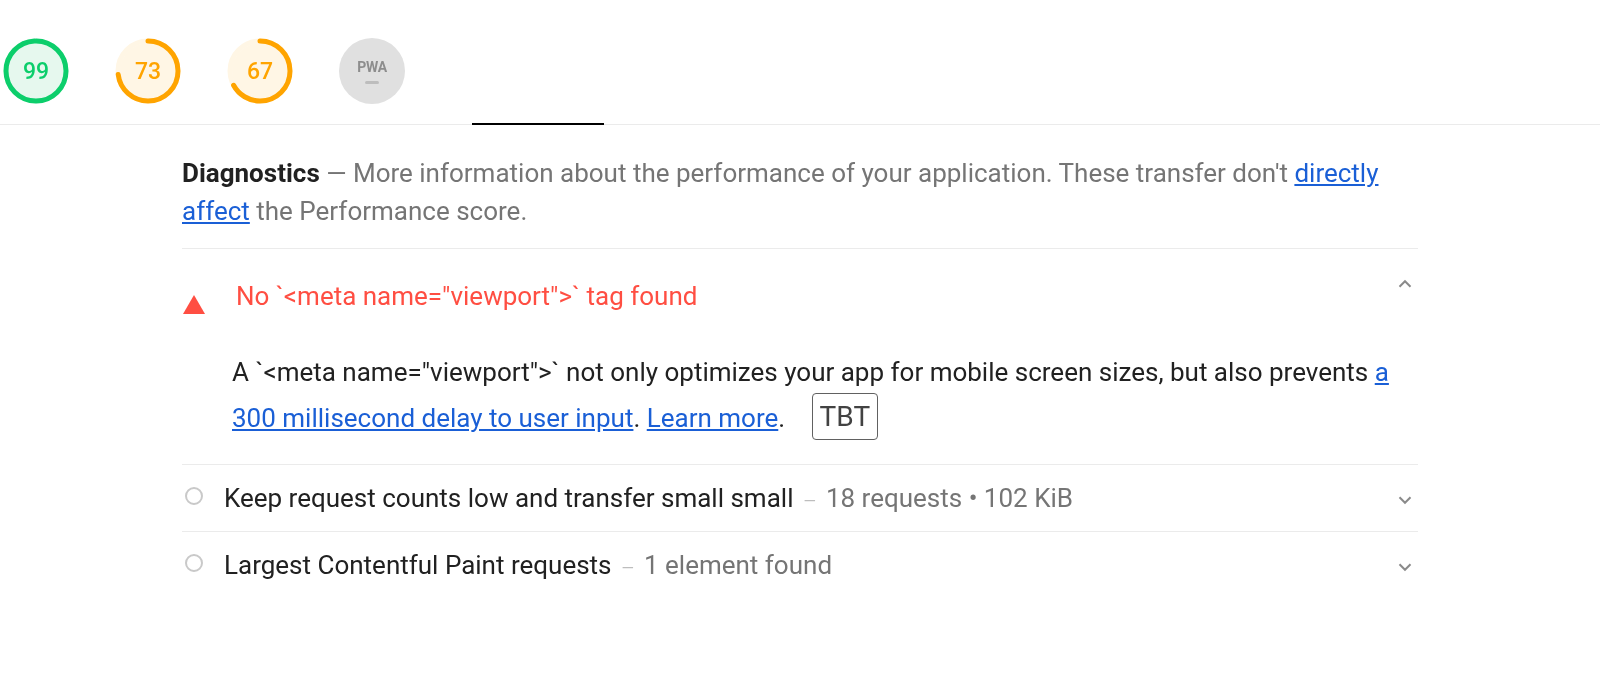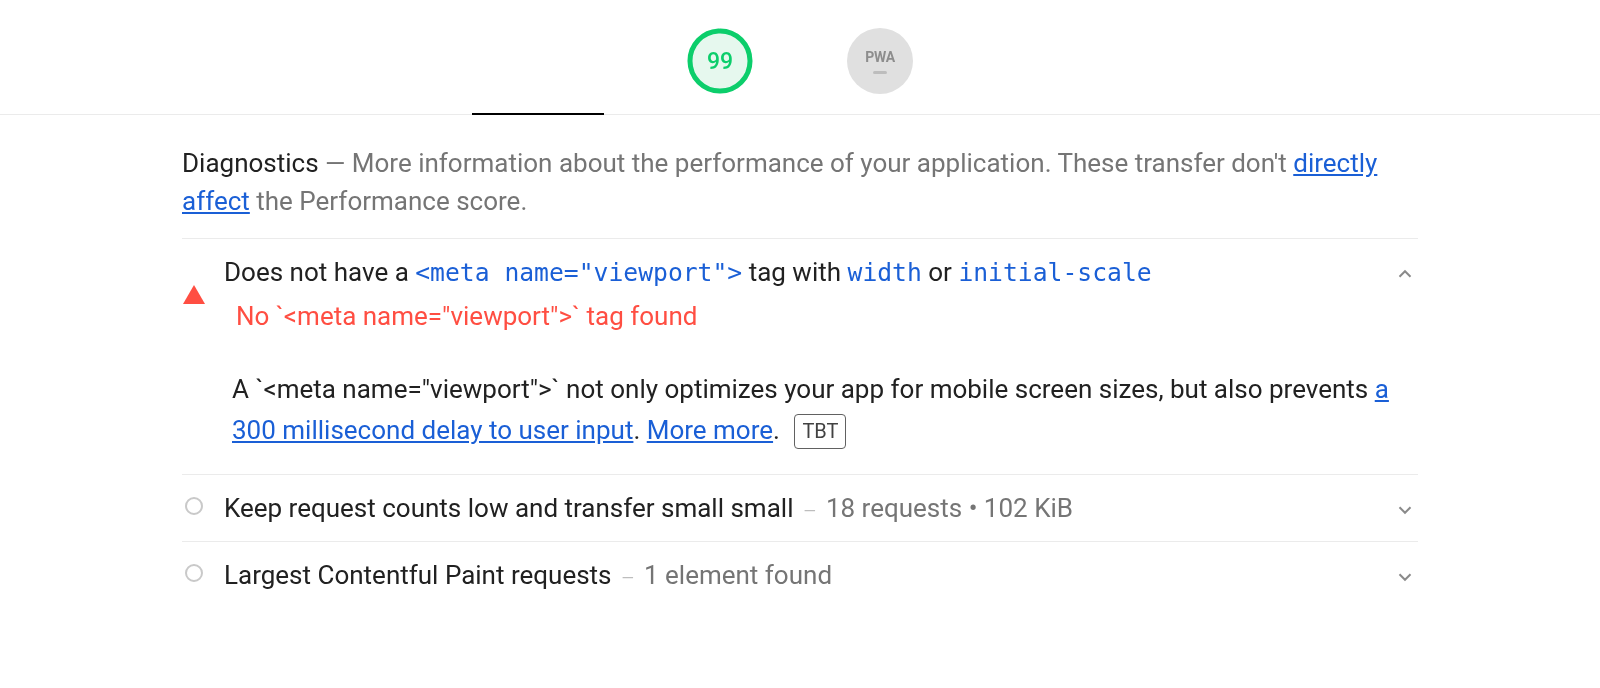--- a/index.html
+++ b/index.html
@@ -22,23 +22,22 @@
     font-family: Roboto, "Helvetica Neue", Arial, sans-serif;
     background: #ffffff;
     color: var(--text);
     -webkit-font-smoothing: antialiased;
   }
   .page { width: 1600px; }
 
   
   .scores-row {
     display: flex;
-    justify-content: center;
-    gap: 88px;
-    padding: 28px 0 20px;
+    gap: 40px;
+    padding: 38px 0 20px;
     border-bottom: 1px solid var(--divider);
     position: relative;
   }
   .gauge-wrap {
     display: flex;
     flex-direction: column;
     align-items: center;
     width: 72px;
   }
   .gauge {
@@ -86,21 +85,21 @@
     padding-top: 30px;
   }
 
   .diag-header {
     font-size: 26px;
     line-height: 1.45;
     color: var(--text-muted);
     padding-bottom: 18px;
     border-bottom: 1px solid var(--divider);
   }
-  .diag-header .strong { color: var(--text); font-weight: 400; }
+  .diag-header .strong { color: var(--text); font-weight: 700; }
   .diag-header a { color: var(--link); text-decoration: underline; }
 
   .audit {
     border-bottom: 1px solid var(--divider);
     padding: 18px 0;
   }
   .audit-row {
     display: flex;
     align-items: flex-start;
     gap: 18px;
@@ -148,25 +147,25 @@
     font-size: 26px;
     color: var(--text);
     margin: 38px 0 6px 50px;
     line-height: 1.55;
   }
   .audit-desc a { color: var(--link); text-decoration: underline; }
   .tag-chip {
     display: inline-block;
     border: 1.5px solid #616161;
     border-radius: 4px;
-    font-size: 20px;
+    font-size: 28px;
     padding: 1px 7px;
     color: #424242;
     vertical-align: 1px;
-    margin-left: 8px;
+    margin-left: 20px;
     font-family: Roboto, Arial, sans-serif;
   }
 
   .audit-subinfo { color: var(--text-muted); font-size: 26px; }
   .dash { color: #bdbdbd; padding: 0 6px; }
 
 </style>
 </head>
 <body>
 
@@ -178,21 +177,41 @@
         <svg viewBox="0 0 66 66">
           <circle class="bgfill" cx="33" cy="33" r="28"></circle>
           <circle class="track" cx="33" cy="33" r="30"></circle>
           <circle class="arc" cx="33" cy="33" r="30" stroke-dasharray="186.61 188.50"></circle>
         </svg>
         <div class="gauge-label">99</div>
       </div>
     </div>
 
 
-
+    <div class="gauge-wrap">
+      <div class="gauge orange">
+        <svg viewBox="0 0 66 66">
+          <circle class="bgfill" cx="33" cy="33" r="28"></circle>
+          <circle class="track" cx="33" cy="33" r="30"></circle>
+          <circle class="arc" cx="33" cy="33" r="30" stroke-dasharray="137.60 188.50"></circle>
+        </svg>
+        <div class="gauge-label">73</div>
+      </div>
+    </div>
+
+    <div class="gauge-wrap">
+      <div class="gauge orange">
+        <svg viewBox="0 0 66 66">
+          <circle class="bgfill" cx="33" cy="33" r="28"></circle>
+          <circle class="track" cx="33" cy="33" r="30"></circle>
+          <circle class="arc" cx="33" cy="33" r="30" stroke-dasharray="126.29 188.50"></circle>
+        </svg>
+        <div class="gauge-label">67</div>
+      </div>
+    </div>
 
     <div class="gauge-wrap">
       <div class="pwa-gauge">
         <span class="pwa-text">PWA</span>
         <span class="pwa-dash"></span>
       </div>
     </div>
 
     <div class="active-underline"></div>
   </div>
@@ -202,34 +221,31 @@
     <div class="diag-header">
       <span class="strong">Diagnostics</span><span> — More information about the performance of your application. These transfer don't </span><a href="#">directly affect</a><span> the Performance score.</span>
     </div>
 
     <div class="audit">
       <div class="audit-row">
         <div class="audit-icon">
           <div class="tri-fail"></div>
         </div>
         <div class="audit-body">
-          <div class="audit-title">
-            <span>Does not have a </span><code class="inline-code">&lt;meta name="viewport"&gt;</code><span> tag with </span><code class="inline-code">width</code><span> or </span><code class="inline-code">initial-scale</code>
-          </div>
           <div class="audit-error">No `&lt;meta name="viewport"&gt;` tag found</div>
         </div>
         <div class="chevron">
           <svg viewBox="0 0 24 24" fill="none" stroke="currentColor" stroke-width="2.2">
               <polyline points="6 15 12 9 18 15"></polyline>
             </svg>
         </div>
       </div>
 
       <div class="audit-desc">
-        <span>A `&lt;meta name="viewport"&gt;` not only optimizes your app for mobile screen sizes, but also prevents </span><a href="#">a 300 millisecond delay to user input</a><span>. </span><a href="#">More more</a><span>. </span><span class="tag-chip">TBT</span>
+        <span>A `&lt;meta name="viewport"&gt;` not only optimizes your app for mobile screen sizes, but also prevents </span><a href="#">a 300 millisecond delay to user input</a><span>. </span><a href="#">Learn more</a><span>. </span><span class="tag-chip">TBT</span>
       </div>
     </div>
 
     <div class="audit">
       <div class="audit-row">
         <div class="audit-icon collapsed">
           <div class="circle-neutral"></div>
         </div>
         <div class="audit-body">
           <span class="audit-title">Keep request counts low and transfer small small</span>

